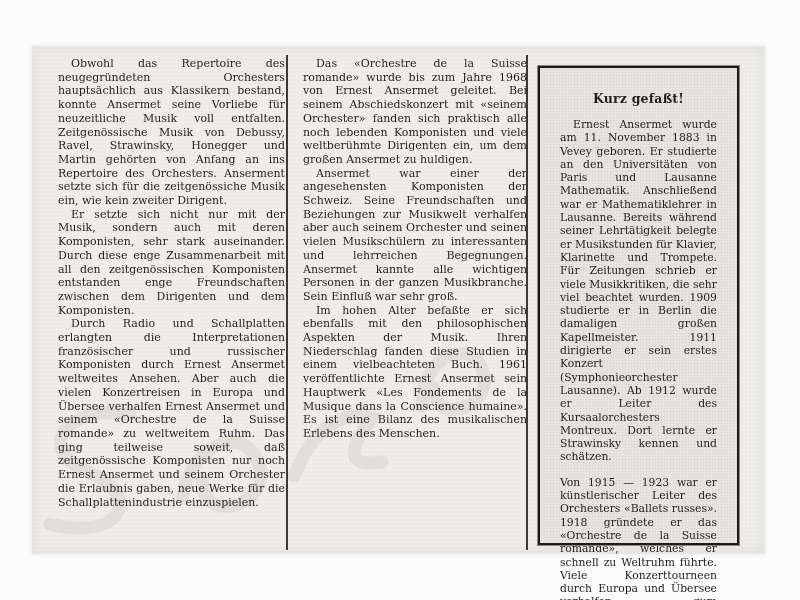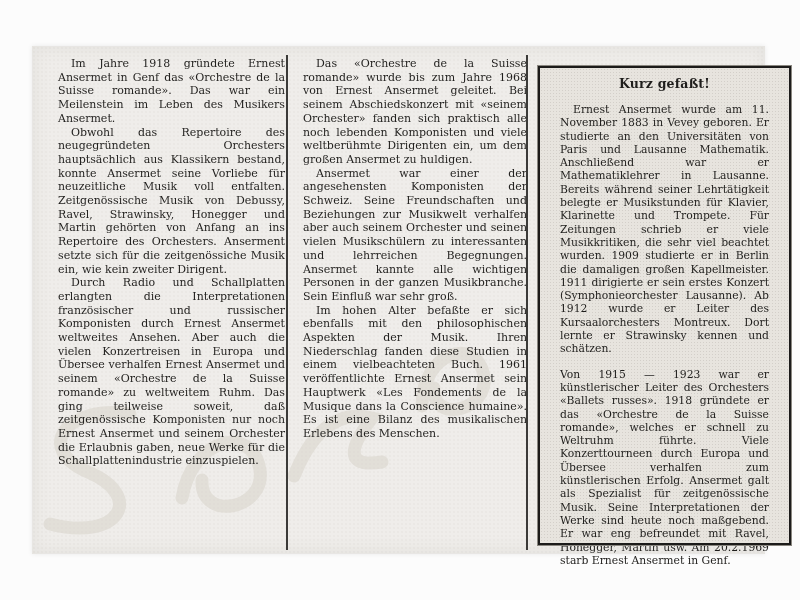--- a/index.html
+++ b/index.html
@@ -25,25 +25,25 @@
   }
   .text-col p{margin:0;text-indent:13px;}
   #col1{left:26px;width:227px;}
   #col2{left:271px;width:224px;}
   .divider{
     position:absolute;top:9px;width:2px;height:495px;background:#3b3a38;
   }
   #divider1{left:254px;}
   #divider2{left:494px;}
   .summary-box{
-    position:absolute;left:506px;top:20px;width:253px;height:479px;
+    position:absolute;left:506px;top:20px;width:201px;height:479px;
     box-sizing:border-box;
     border:2px solid #1c1b1a;
     outline:1px solid #8a8780;
-    padding:4px 8px 4px 8px;
+    padding:19px 8px 4px 8px;
     background-color:#e7e4de;
     background-image:radial-gradient(circle, rgba(110,104,94,0.16) 0.6px, transparent 0.9px);
     background-size:3px 3px;
     color:#1f1e1c;
   }
   .summary-box h2{
     margin:4px 0 7px 0;
     font-size:12.5px;font-weight:bold;text-align:center;
     letter-spacing:0.2px;
   }
@@ -62,22 +62,22 @@
     <g fill="none" stroke="#d8d4cb" stroke-width="13" stroke-linecap="round" opacity="0.55">
       <path d="M 18 478 c 70 18 95 -28 38 -52 c -55 -24 -20 -68 42 -58"></path>
       <path d="M 150 452 c 10 -60 70 -75 78 -28 c 6 40 -60 52 -58 10"></path>
       <path d="M 262 430 q 28 -70 78 -58 q -40 52 10 44"></path>
       <path d="M 390 360 c 0 -55 55 -70 62 -30 c 5 35 -52 48 -50 12"></path>
       <path d="M 600 215 c -14 -70 10 -150 34 -148 c 22 2 6 60 -10 84 m 10 -40 c 40 -18 62 8 48 54 c -10 34 -40 48 -58 34"></path>
     </g>
   </svg>
 
   <div id="col1" class="text-col">
-    <p>Im Jahre 1918 gründete Ernest Ansermet in Genf das «Orchestre de la Suisse romande». Das war ein Meilenstein im Leben des Musikers Ansermet.</p>
     <p>Obwohl das Repertoire des neugegründeten Orchesters hauptsächlich aus Klassikern bestand, konnte Ansermet seine Vorliebe für neuzeitliche Musik voll entfalten. Zeitgenössische Musik von Debussy, Ravel, Strawinsky, Honegger und Martin gehörten von Anfang an ins Repertoire des Orchesters. Anserment setzte sich für die zeitgenössiche Musik ein, wie kein zweiter Dirigent.</p>
+    <p>Er setzte sich nicht nur mit der Musik, sondern auch mit deren Komponisten, sehr stark auseinander. Durch diese enge Zusammenarbeit mit all den zeitgenössischen Komponisten entstanden enge Freundschaften zwischen dem Dirigenten und dem Komponisten.</p>
     <p>Durch Radio und Schallplatten erlangten die Interpretationen französischer und russischer Komponisten durch Ernest Ansermet weltweites Ansehen. Aber auch die vielen Konzertreisen in Europa und Übersee verhalfen Ernest Ansermet und seinem «Orchestre de la Suisse romande» zu weltweitem Ruhm. Das ging teilweise soweit, daß zeitgenössische Komponisten nur noch Ernest Ansermet und seinem Orchester die Erlaubnis gaben, neue Werke für die Schallplattenindustrie einzuspielen.</p>
   </div>
 
   <div id="divider1" class="divider"></div>
 
   <div id="col2" class="text-col">
     <p>Das «Orchestre de la Suisse romande» wurde bis zum Jahre 1968 von Ernest Ansermet geleitet. Bei seinem Abschiedskonzert mit «seinem Orchester» fanden sich praktisch alle noch lebenden Komponisten und viele weltberühmte Dirigenten ein, um dem großen Ansermet zu huldigen.</p>
     <p>Ansermet war einer der angesehensten Komponisten der Schweiz. Seine Freundschaften und Beziehungen zur Musikwelt verhalfen aber auch seinem Orchester und seinen vielen Musikschülern zu interessanten und lehrreichen Begegnungen. Ansermet kannte alle wichtigen Personen in der ganzen Musikbranche. Sein Einfluß war sehr groß.</p>
     <p>Im hohen Alter befaßte er sich ebenfalls mit den philosophischen Aspekten der Musik. Ihren Niederschlag fanden diese Studien in einem vielbeachteten Buch. 1961 veröffentlichte Ernest Ansermet sein Hauptwerk «Les Fondements de la Musique dans la Conscience humaine». Es ist eine Bilanz des musikalischen Erlebens des Menschen.</p>
   </div>

